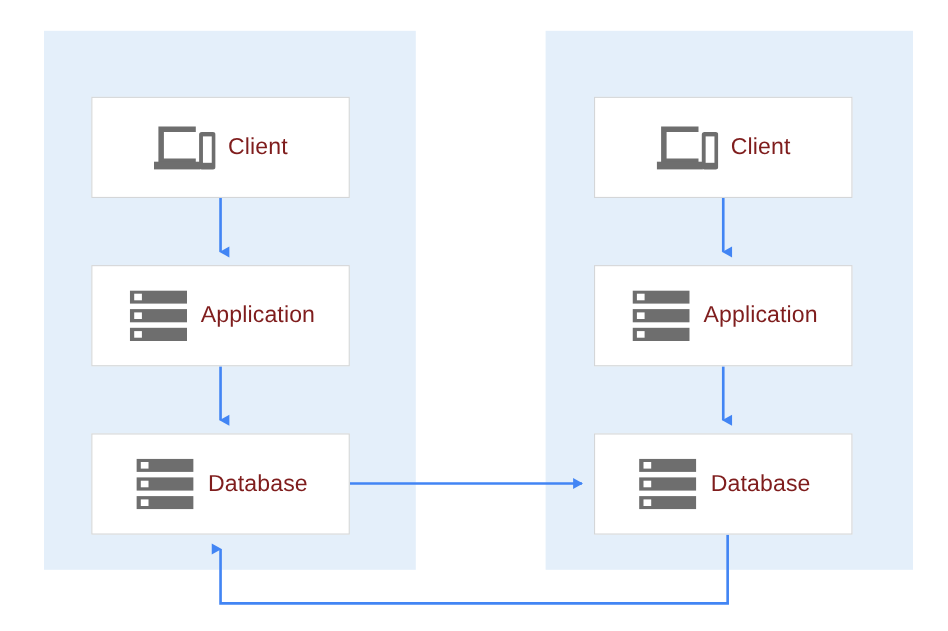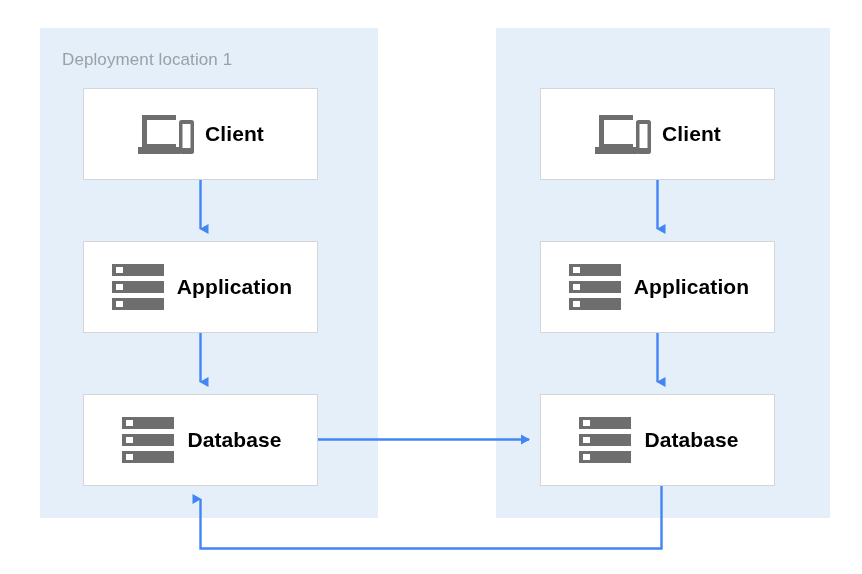--- a/index.html
+++ b/index.html
@@ -51,46 +51,44 @@
     width: 58px;
     height: 50px;
     flex: 0 0 auto;
     display: flex;
     align-items: center;
     justify-content: center;
     margin-right: 10px;
   }
   .node-label {
     font-size: 21px;
-    color: #000000;
+    color: #7f1d1d;
     letter-spacing: 0.1px;
     white-space: nowrap;
     font-family: "Liberation Sans", sans-serif;
-    font-weight: bold;
   }
 
   
   #arrows {
     position: absolute;
     left: 0;
     top: 0;
     width: 862px;
     height: 574px;
     pointer-events: none;
   }
 </style>
 </head>
 <body>
 
 <div id="canvas">
 
   <div class="zone" style="left:40px; top:28px; width:338px; height:490px;"></div>
   <div class="zone" style="left:496px; top:28px; width:334px; height:490px;"></div>
 
-  <div class="zone-title" style="left:62px; top:50px;">Deployment location 1</div>
 
   <svg id="arrows" viewBox="0 0 862 574" width="862" height="574" xmlns="http://www.w3.org/2000/svg">
     <defs>
       <marker id="ah-down" markerWidth="12" markerHeight="12" refX="6" refY="9" orient="auto" markerUnits="userSpaceOnUse">
         <path d="M1,1 L11,1 L6,10 Z" fill="#4285f4"></path>
       </marker>
       <marker id="ah-right" markerWidth="12" markerHeight="12" refX="9" refY="6" orient="auto" markerUnits="userSpaceOnUse">
         <path d="M1,1 L10,6 L1,11 Z" fill="#4285f4"></path>
       </marker>
       <marker id="ah-up" markerWidth="12" markerHeight="12" refX="6" refY="9" orient="auto" markerUnits="userSpaceOnUse">

